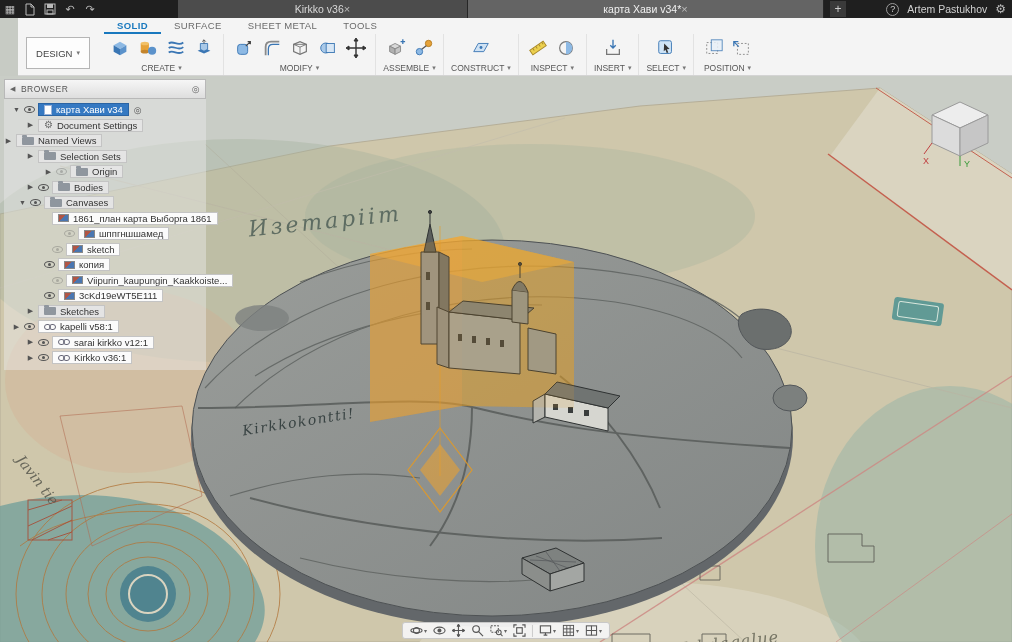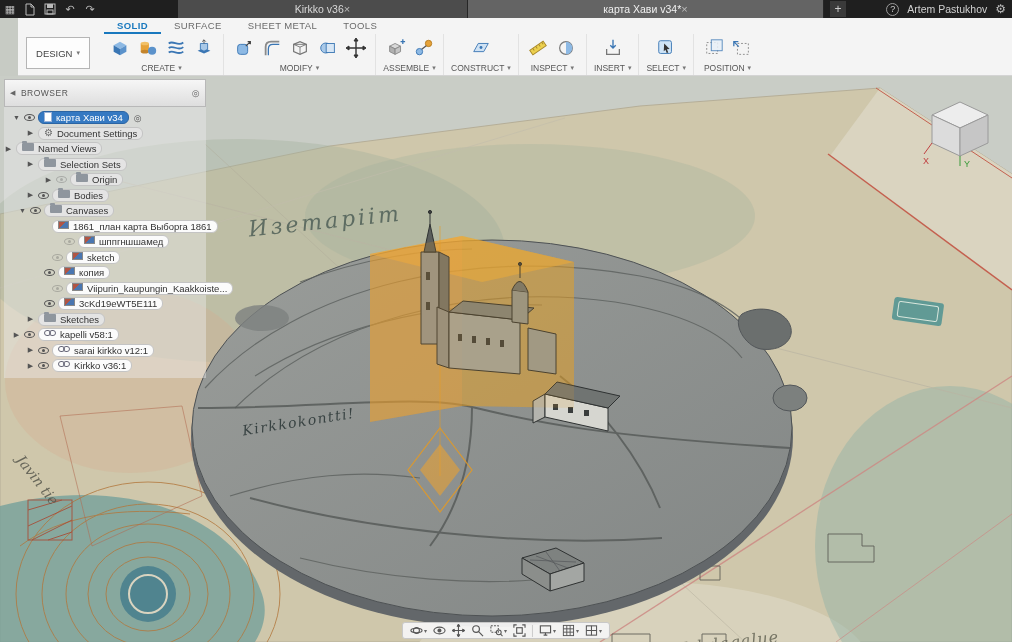--- a/index.html
+++ b/index.html
@@ -32,29 +32,29 @@
   .ric{background:none;border:none;width:25px;height:25px;display:flex;align-items:center;justify-content:center;cursor:pointer;padding:0}
   .rlabel{font-size:8.5px;color:#555;display:flex;gap:3px;align-items:center;margin-top:2px;cursor:pointer}
   .rlabel .caret{font-size:7px;color:#777}
 
   
   .viewport{position:absolute;top:76px;left:0;width:1012px;height:566px}
   .scene{position:absolute;top:0;left:0}
 
   
   .browser{position:absolute;left:4px;top:3px;width:202px;font-size:9.5px;color:#333;z-index:30}
-  .b-header{height:28px;background:linear-gradient(#f6f6f6,#dedede);border:1px solid #b8b8b8;display:flex;align-items:center;padding:0 5px;gap:5px;font-size:8.5px;color:#555;letter-spacing:.5px}
+  .b-header{height:20px;background:linear-gradient(#f6f6f6,#dedede);border:1px solid #b8b8b8;display:flex;align-items:center;padding:0 5px;gap:5px;font-size:8.5px;color:#555;letter-spacing:.5px}
   .b-header .tgt{margin-left:auto;font-size:9px;color:#666;cursor:pointer}
   .b-body{padding:3px 0 4px;background:rgba(235,235,235,.45)}
   .trow{display:flex;align-items:center;height:15.5px;gap:3px;cursor:pointer}
   .arr{width:9px;font-size:7px;color:#555;text-align:center;flex:none;cursor:pointer}
   .eye{width:11px;height:7px;border:1px solid #555;border-radius:50%;position:relative;flex:none}
   .eye::after{content:'';position:absolute;width:3px;height:3px;background:#555;border-radius:50%;top:1px;left:3px}
   .eye.dim{opacity:.32}
-  .chip{display:flex;align-items:flex-start;gap:4px;background:#e4e4e4;border:1px solid #c4c4c4;border-radius:6px;padding:0 5px;height:13px;white-space:nowrap}
+  .chip{display:flex;align-items:center;gap:4px;background:#e4e4e4;border:1px solid #c4c4c4;border-radius:0;padding:0 5px;height:13px;white-space:nowrap}
   .chip.white{background:#fbfbfb}
   .chip.blue{background:#3579c2;border-color:#2b64a3;color:#fff}
   .folder{width:12px;height:8px;background:#8f969e;border-radius:1px;position:relative;flex:none}
   .folder::before{content:'';position:absolute;top:-2px;left:0;width:5px;height:2px;background:#8f969e;border-radius:1px 1px 0 0}
   .imgic{width:11px;height:8px;background:linear-gradient(135deg,#b05545 45%,#4a76b0 45%);border:1px solid #888;flex:none}
   .docic{width:8px;height:10px;background:#fff;border:1px solid #9ab2d8;flex:none}
   .gearglyph{font-size:10px;color:#6a6a6a;line-height:1}
   .tgtglyph{font-size:9px;color:#555;margin-left:2px}
 
   

